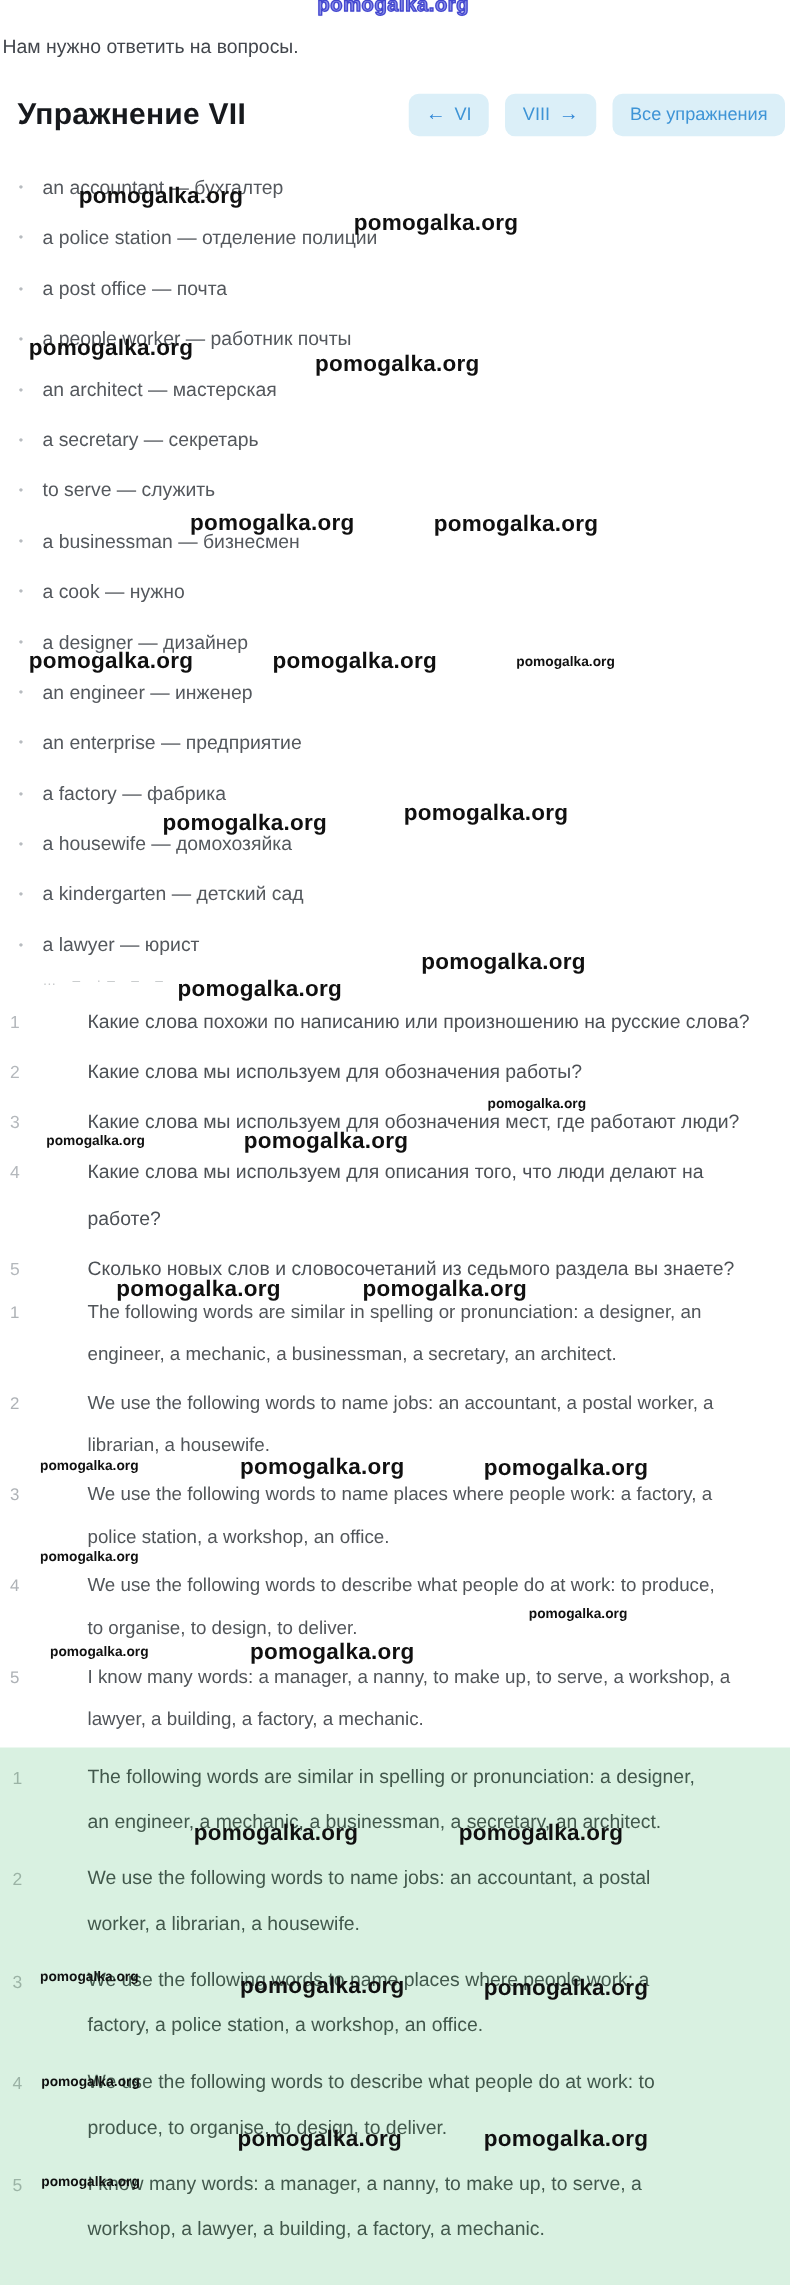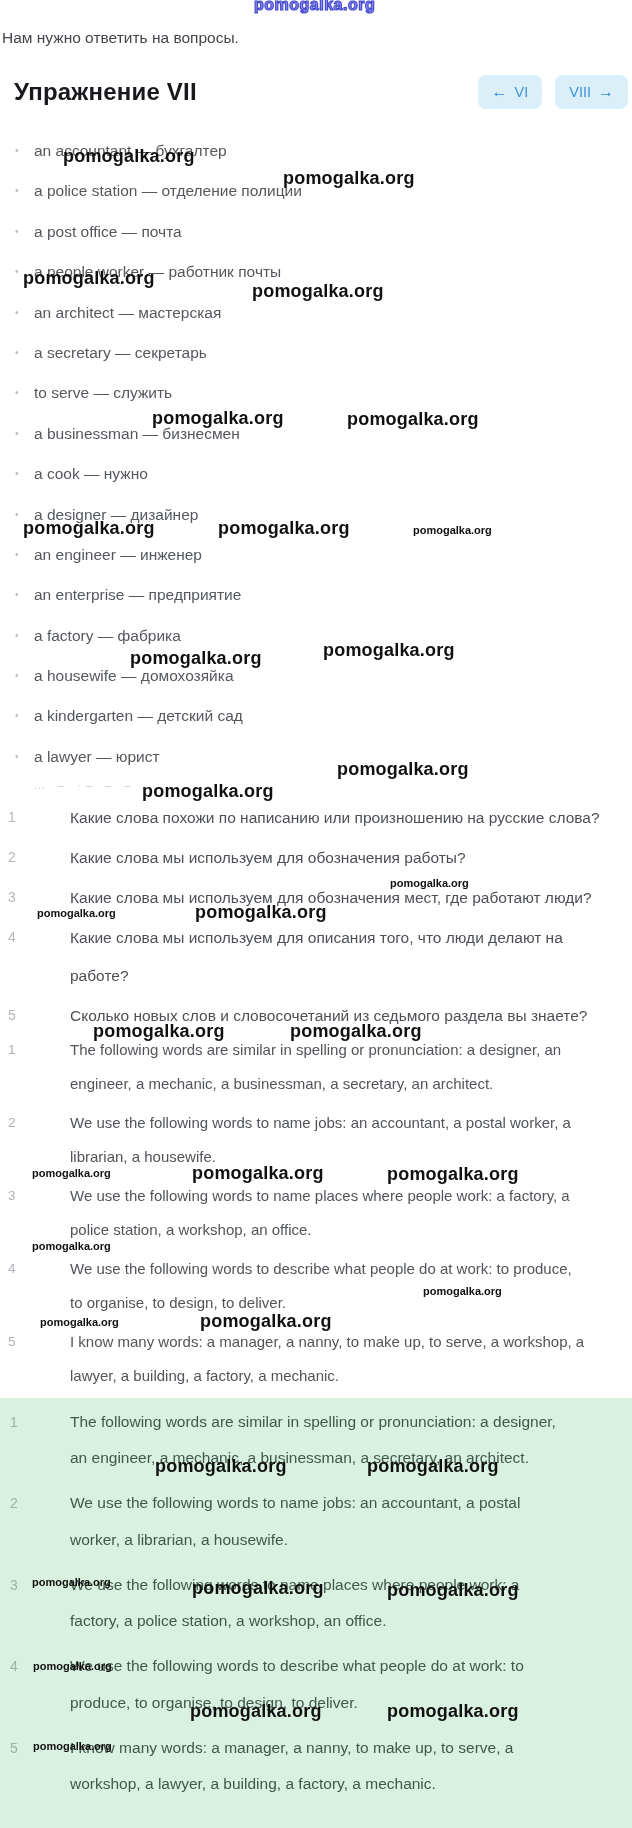--- a/index.html
+++ b/index.html
@@ -74,20 +74,23 @@
   <div class="header-row">
     <h1 class="title">Упражнение VII</h1>
     <div class="nav">
       <button class="nav-btn">
         <span class="arrow">←</span>
         <span>VI</span>
       </button>
       <button class="nav-btn">
         <span>VIII</span>
         <span class="arrow">→</span>
+      </button>
+      <button class="nav-btn">
+        <span>Все упражнения</span>
       </button>
     </div>
   </div>
 
   <ul class="vocab">
     <li>an accountant — бухгалтер</li>
     <li>a police station — отделение полиции</li>
     <li>a post office — почта</li>
     <li>a people worker — работник почты</li>
     <li>an architect — мастерская</li>

